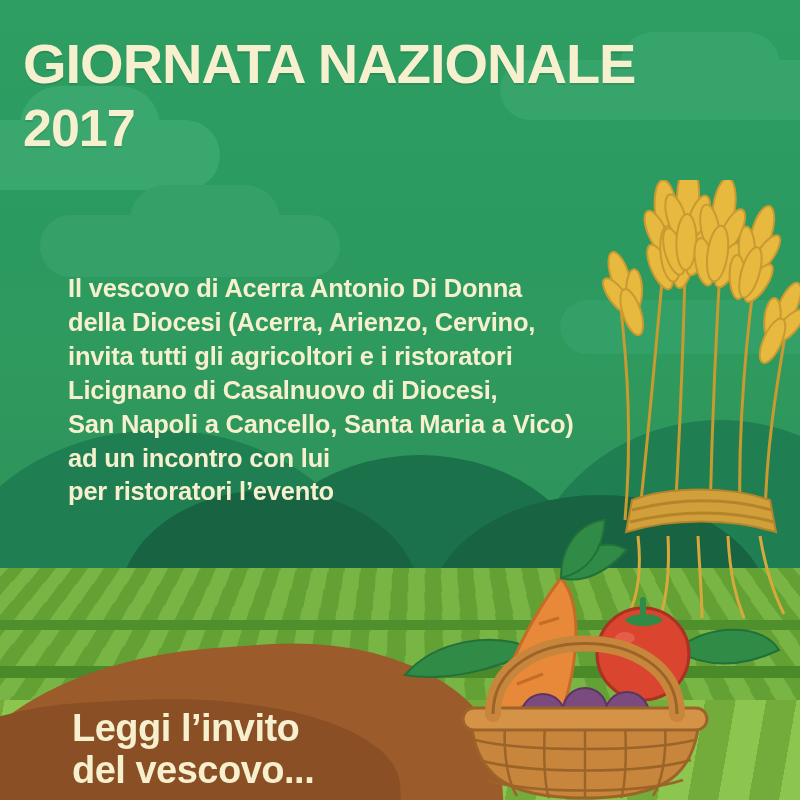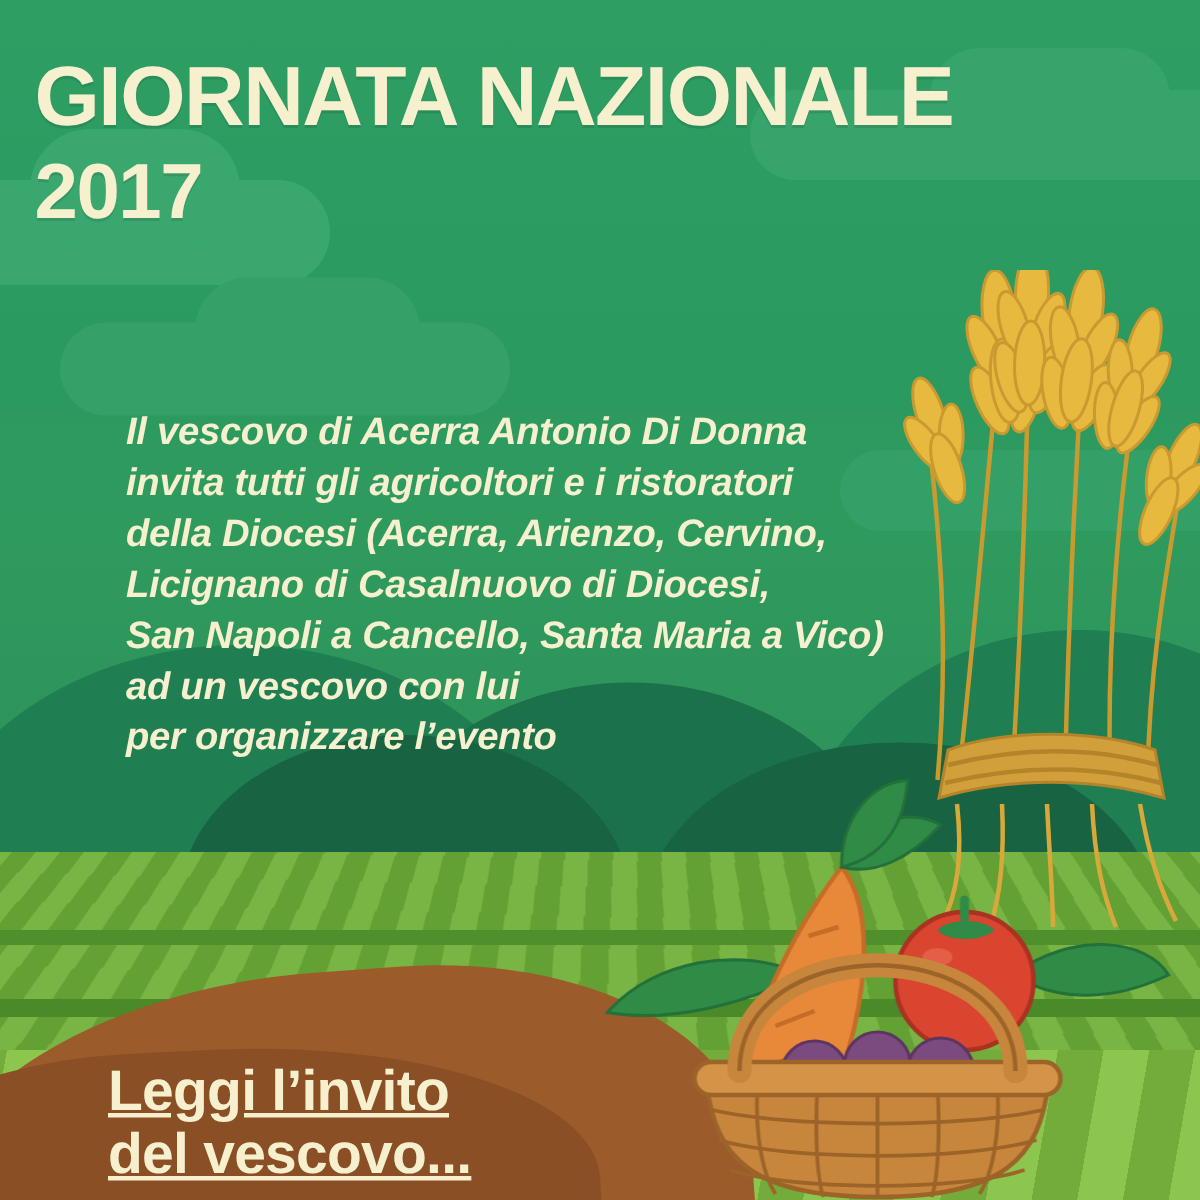--- a/index.html
+++ b/index.html
@@ -161,41 +161,40 @@
   }
   .title .line1, .title .line2 { display: block; white-space: nowrap; }
   .title .year {
     display: block;
     font-size: 52px;
     margin-top: 10px;
   }
 
   .body-text {
     position: absolute;
-    left: 84px; top: 272px;
+    left: 68px; top: 272px;
     width: 560px;
     color: #f7f0cf;
     font-weight: 700;
     font-size: 25.5px;
     line-height: 1.33;
     letter-spacing: -0.2px;
-    font-style: italic;
   }
   .body-text p { margin: 0; white-space: nowrap; }
 
   .cta {
     position: absolute;
     left: 72px; bottom: 8px;
     color: #f7f0cf;
     font-weight: 900;
     font-size: 38px;
     line-height: 1.12;
     letter-spacing: -0.5px;
   }
-  .cta span { display: block; white-space: nowrap; text-decoration: underline; }
+  .cta span { display: block; white-space: nowrap; }
 </style>
 </head>
 <body>
 
 <div class="poster">
 
   <div class="sky">
     <div class="cloud c1"></div>
     <div class="cloud c2"></div>
     <div class="cloud c3"></div>
@@ -360,26 +359,26 @@
     </svg>
   </div>
 
   <div class="title">
     <span class="line1">GIORNATA NAZIONALE</span>
     <span class="year">2017</span>
   </div>
 
   <div class="body-text">
     <p>Il vescovo di Acerra Antonio Di Donna</p>
+    <p>della Diocesi (Acerra, Arienzo, Cervino,</p>
     <p>invita tutti gli agricoltori e i ristoratori</p>
-    <p>della Diocesi (Acerra, Arienzo, Cervino,</p>
     <p>Licignano di Casalnuovo di Diocesi,</p>
     <p>San Napoli a Cancello, Santa Maria a Vico)</p>
-    <p>ad un vescovo con lui</p>
-    <p>per organizzare l’evento</p>
+    <p>ad un incontro con lui</p>
+    <p>per ristoratori l’evento</p>
   </div>
 
   <div class="cta">
     <span>Leggi l’invito</span>
     <span>del vescovo...</span>
   </div>
 
 </div>
 
 </body></html>

